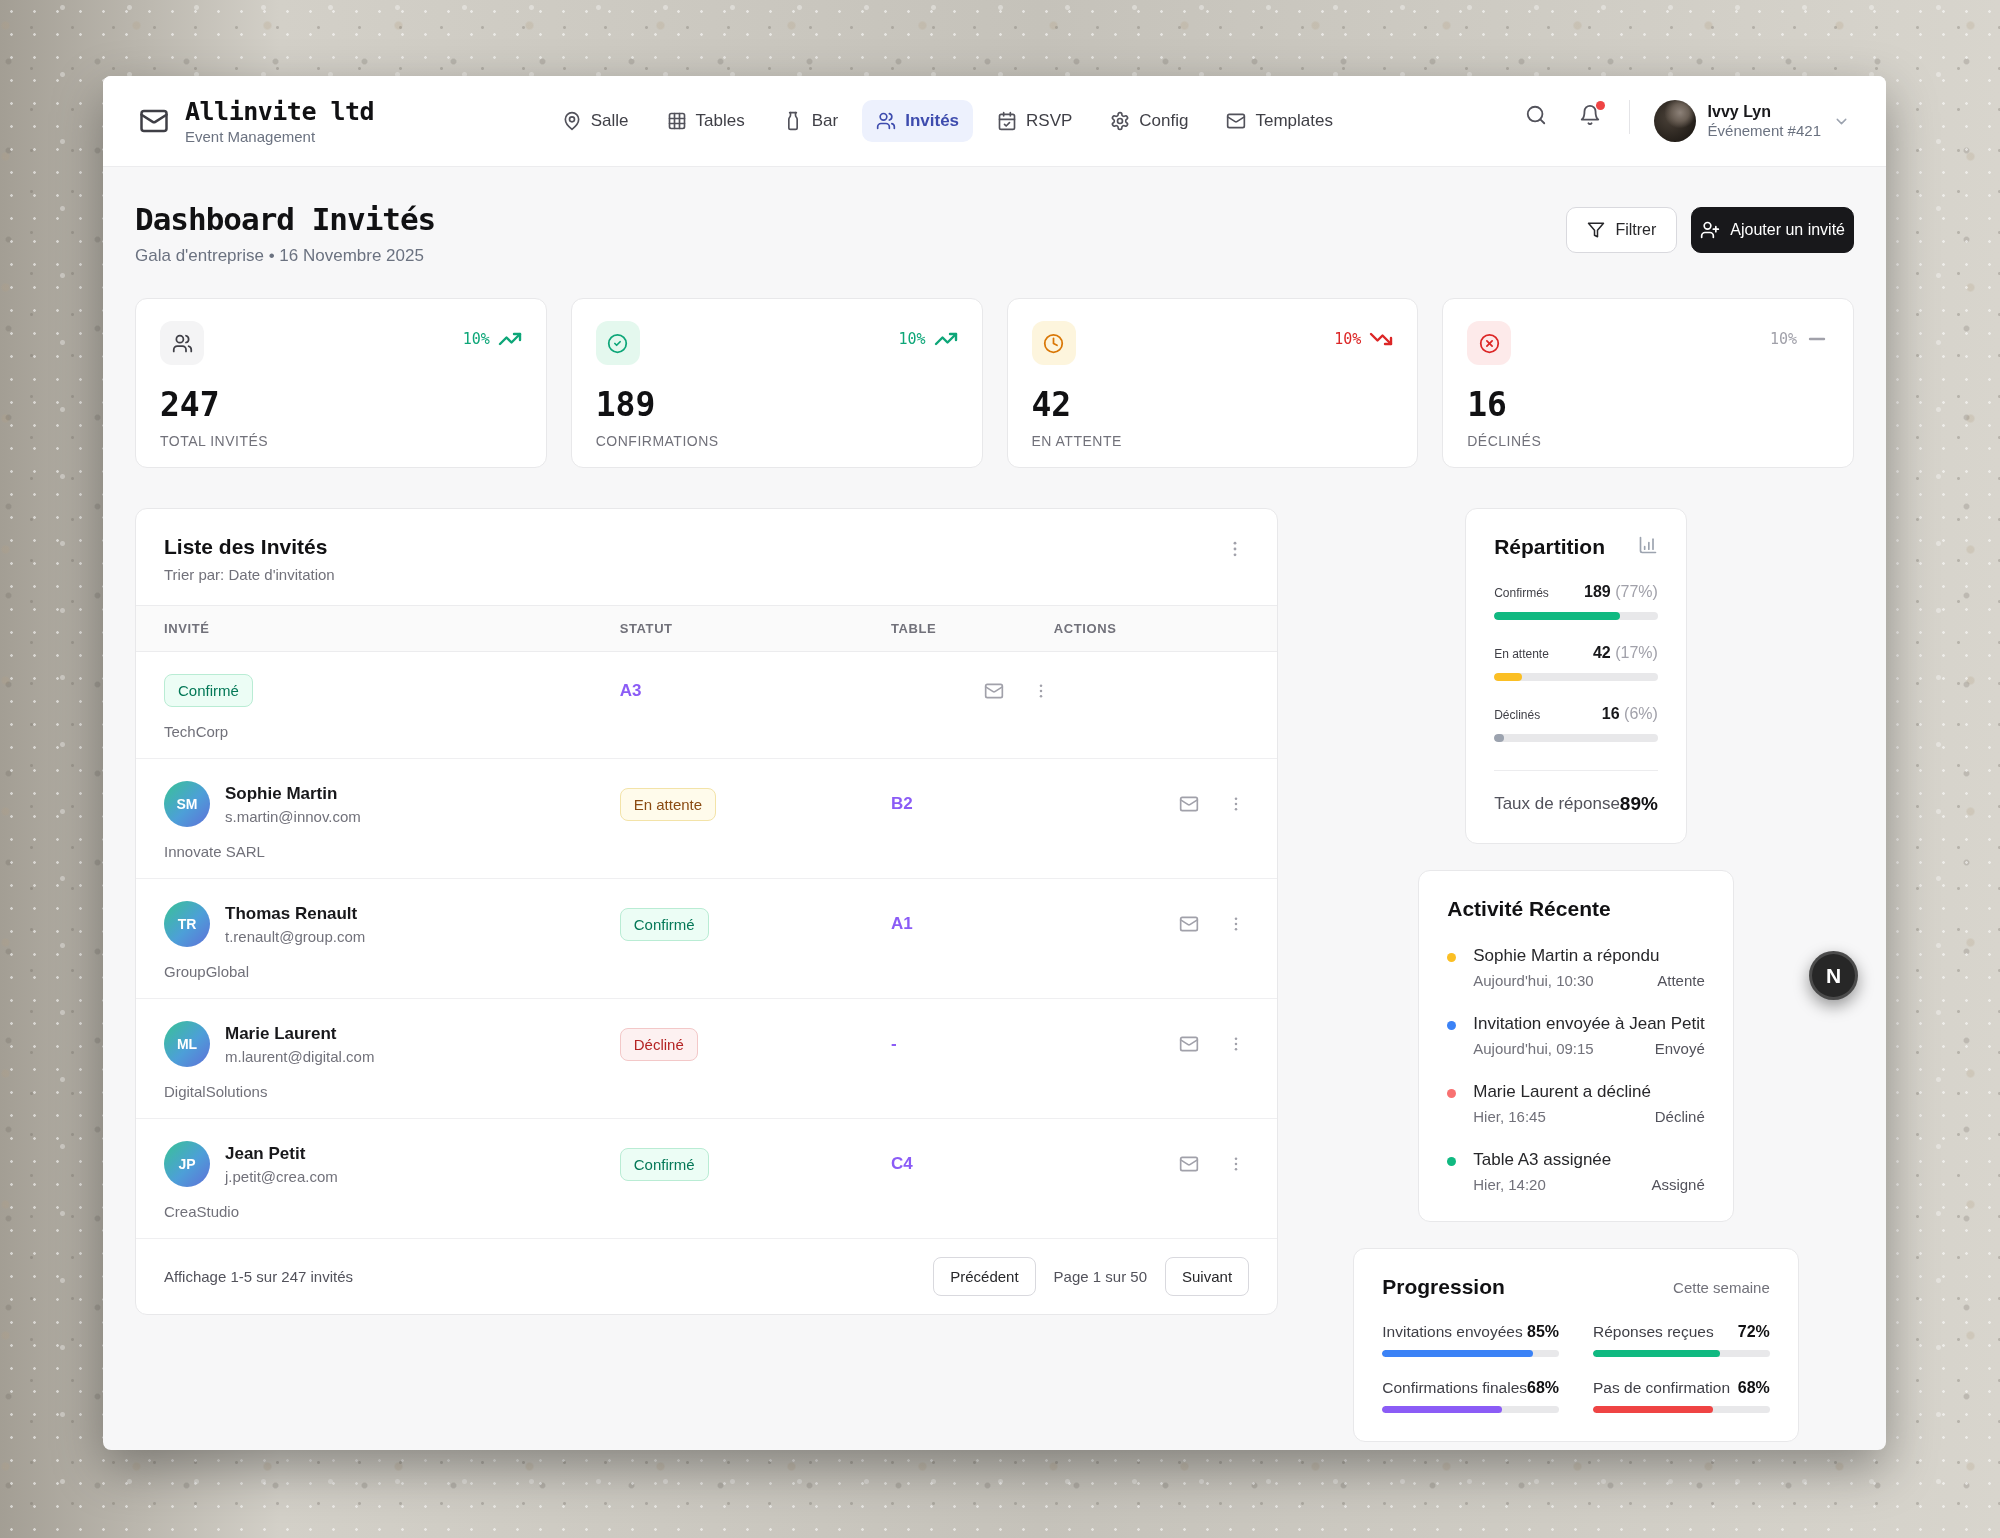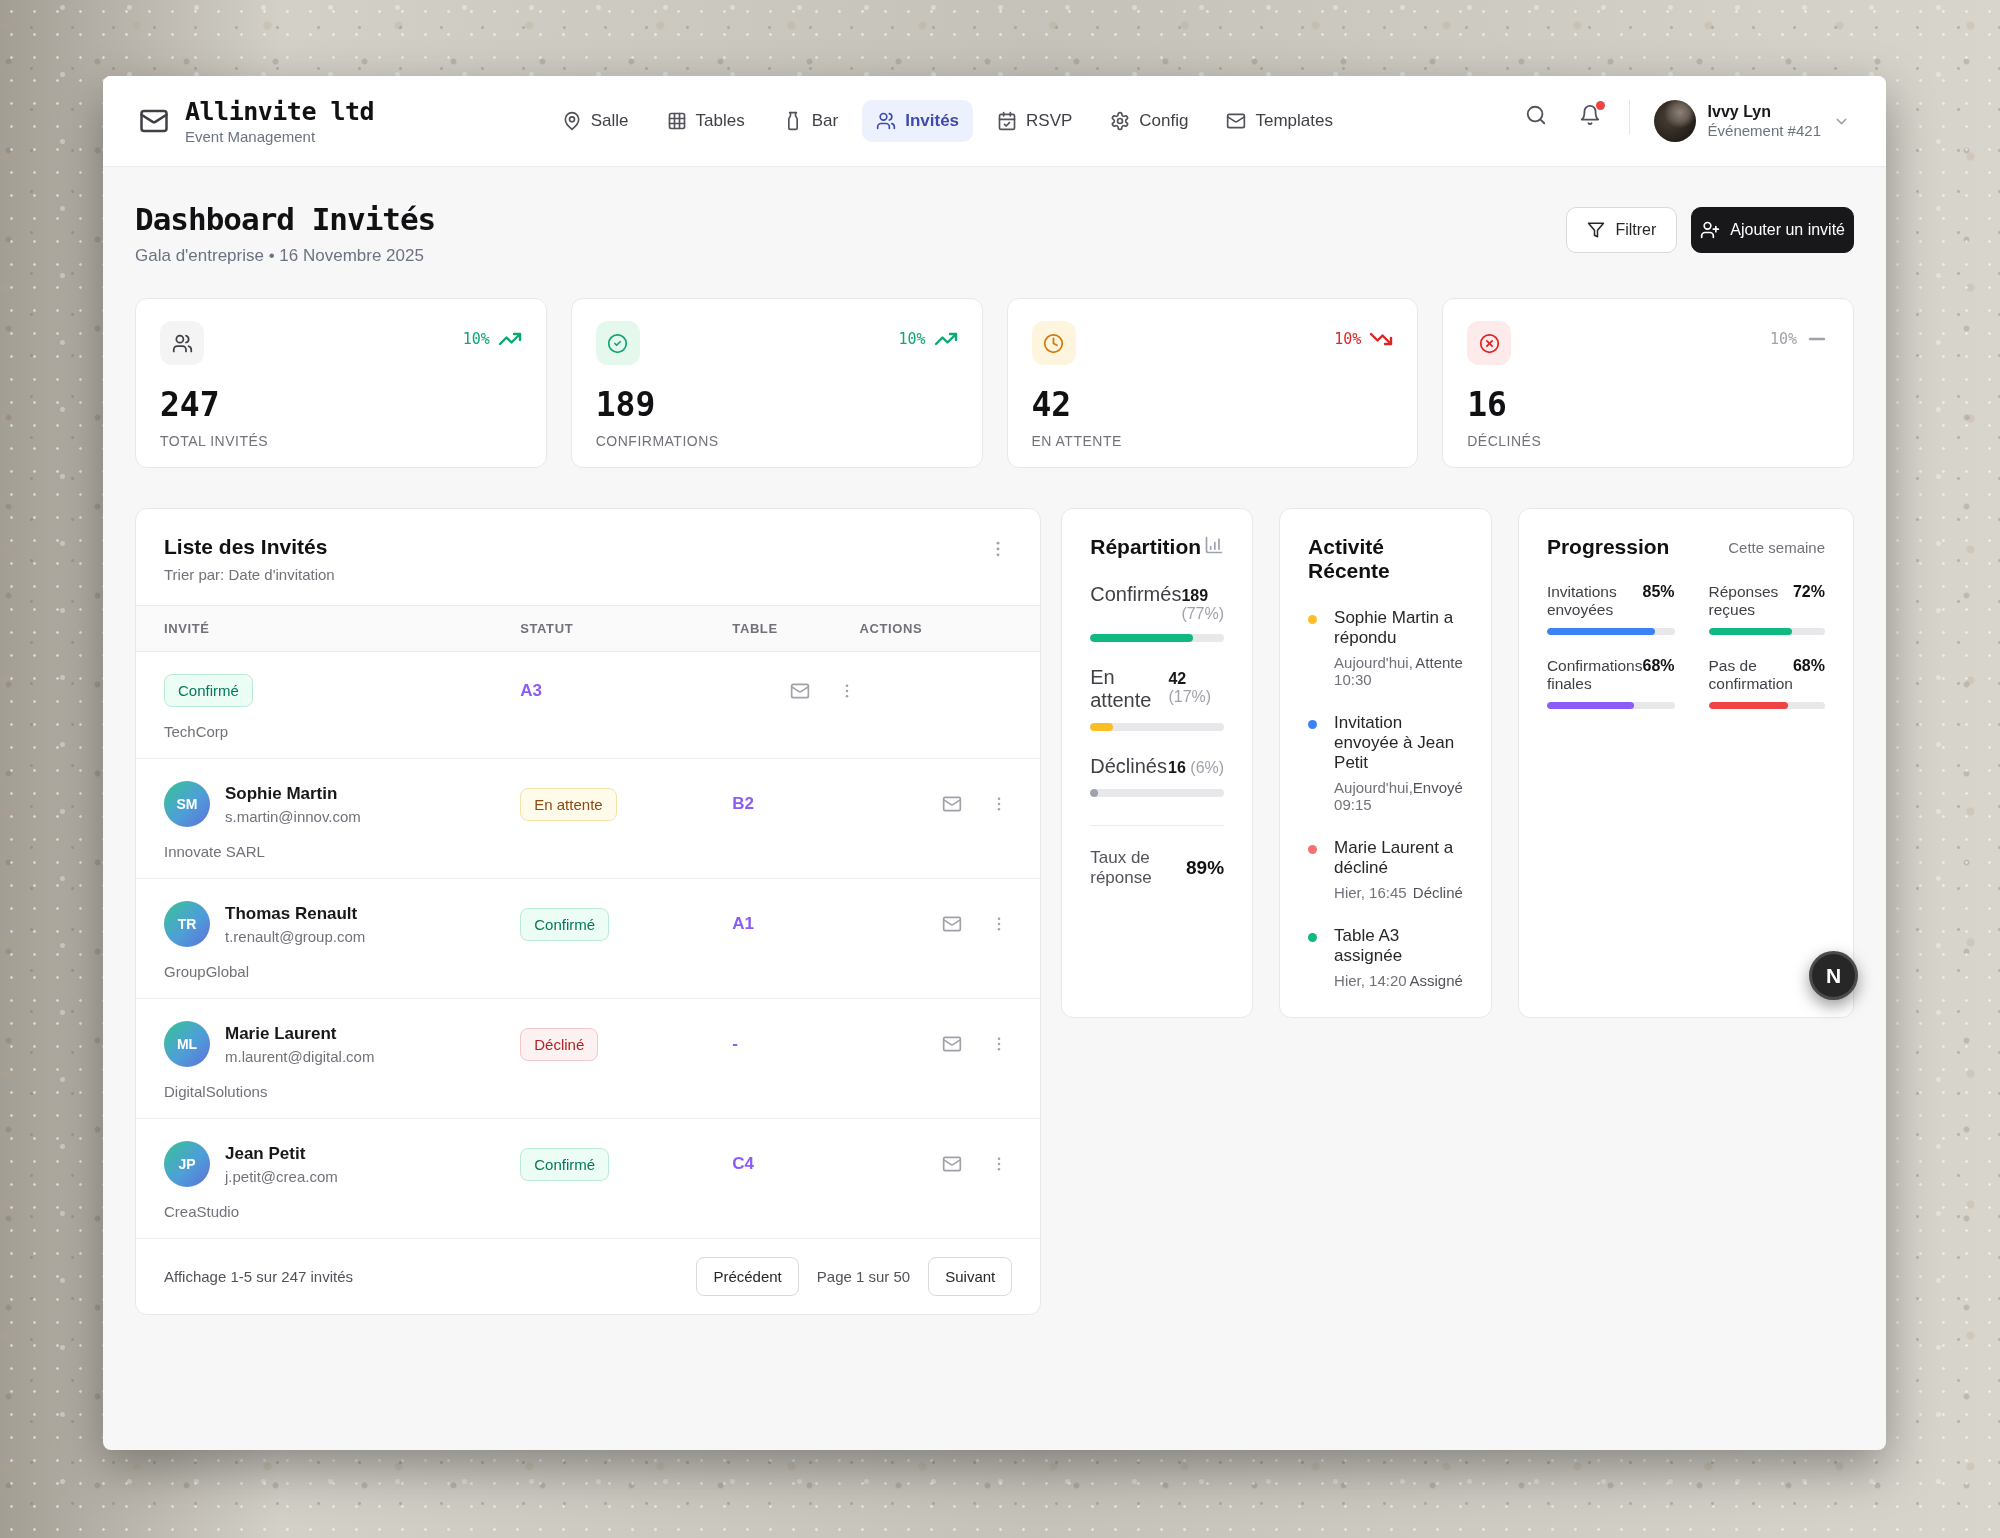--- a/index.html
+++ b/index.html
@@ -120,28 +120,28 @@
   .actions-cell { display:flex; justify-content:flex-end; align-items:center; gap:20px; color:#a1a1aa; }
   .actions-cell .icon-btn { color:#a1a1aa; }
 
   .list-footer { display:flex; justify-content:space-between; align-items:center; padding:18px 28px; }
   .foot-summary { font-size:15px; color:#52525b; }
   .pager { display:flex; align-items:center; gap:18px; }
   .pg-btn { background:#fff; border:1px solid #d9d9de; border-radius:8px; padding:10px 16px; font-size:15px; color:#27272a; cursor:pointer; font-family:inherit; }
   .pg-info { font-size:15px; color:#52525b; }
 
   
-  .side-col { display:flex; flex-direction:row; gap:26px; }
+  .side-col { display:flex; flex-direction:column; gap:26px;align-items:center; }
   .side-card { padding:26px 28px 28px; }
   .side-head { display:flex; justify-content:space-between; align-items:center; }
   .chart-ic { color:#9ca3af; }
 
   .rep-item { margin-top:24px; }
   .rep-row { display:flex; justify-content:space-between; align-items:baseline; }
-  .rep-label { font-size:20px; color:#3f3f46; }
+  .rep-label { font-size:12px; color:#3f3f46; }
   .rep-val b { font-size:16px; color:#18181b; }
   .rep-val span { font-size:16px; color:#a1a1aa; }
   .track { margin-top:11px; height:8px; border-radius:4px; background:#e8e8ea; overflow:hidden; }
   .fill { height:100%; border-radius:4px; }
   .rep-divider { border-top:1px solid #ececee; margin-top:28px; }
   .rep-footer { display:flex; justify-content:space-between; align-items:center; margin-top:22px; }
   .rep-footer .lbl { font-size:17px; color:#52525b; }
   .rep-footer .val { font-size:19px; font-weight:bold; color:#111113; }
 
   .act-item { display:flex; margin-top:25px; }

